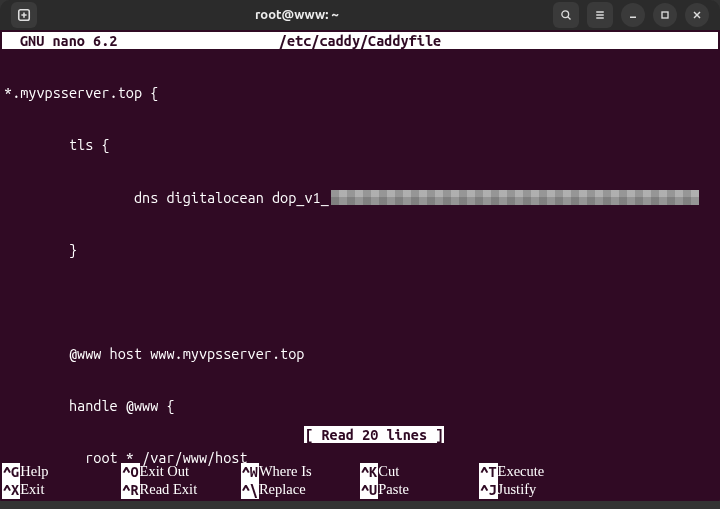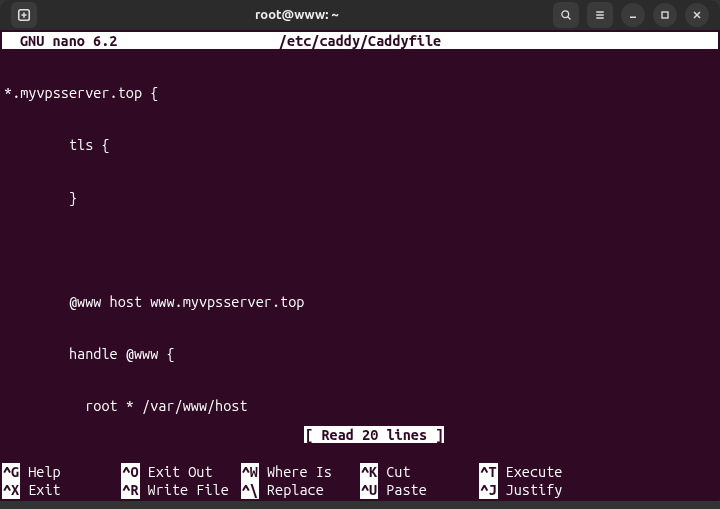--- a/index.html
+++ b/index.html
@@ -102,21 +102,21 @@
     grid-auto-rows: 18px;
     white-space: pre;
   }
   .sc { display: flex; align-items: center; }
   .sc .key {
     background: #fff; color: #300a24; font-weight: 600;
     padding: 0 1px;
     min-width: 18px;
     display: inline-block;
   }
-  .sc .label { margin-left: 8px; }
+  .sc .label { margin-left: 0; font-family: Liberation Serif, serif; }
 </style>
 </head>
 <body>
 
 <div class="titlebar">
   <div class="tb-left">
     <div class="tb-btn">
       <svg viewBox="0 0 16 16">
           <rect x="2" y="2" width="12" height="12" rx="2"></rect>
           <line x1="8" y1="5" x2="8" y2="11"></line>
@@ -161,20 +161,21 @@
 <div class="term">
   <div class="nano-header">
     <span>GNU nano 6.2</span>
     <span class="filepath">/etc/caddy/Caddyfile</span>
     <span class="spacer"></span>
   </div>
 
   <div class="content">
     <div class="line"><span>*</span><span>.myvpsserver.top {</span></div>
     <div class="line"><span>        tls {</span></div>
+    <div class="line"><span>                dns digitalocean dop_v1_</span><span class="pix"></span></div>
     <div class="line"><span>        }</span></div>
     <div class="line"><span></span></div>
     <div class="line"><span>        @www host www.myvpsserver.top</span></div>
     <div class="line"><span>        handle @www {</span></div>
     <div class="line"><span>          root * /var/www/host</span></div>
     
     
     
     
     
@@ -192,19 +193,19 @@
   </div>
 
   <div class="shortcuts">
     <div class="sc"><span class="key">^G</span><span class="label">Help</span></div>
     <div class="sc"><span class="key">^O</span><span class="label">Exit Out</span></div>
     <div class="sc"><span class="key">^W</span><span class="label">Where Is</span></div>
     <div class="sc"><span class="key">^K</span><span class="label">Cut</span></div>
     <div class="sc"><span class="key">^T</span><span class="label">Execute</span></div>
     <div></div>
     <div class="sc"><span class="key">^X</span><span class="label">Exit</span></div>
-    <div class="sc"><span class="key">^R</span><span class="label">Write File</span></div>
+    <div class="sc"><span class="key">^R</span><span class="label">Read Exit</span></div>
     <div class="sc"><span class="key">^\</span><span class="label">Replace</span></div>
     <div class="sc"><span class="key">^U</span><span class="label">Paste</span></div>
     <div class="sc"><span class="key">^J</span><span class="label">Justify</span></div>
     <div></div>
   </div>
 </div>
 
 </body></html>

